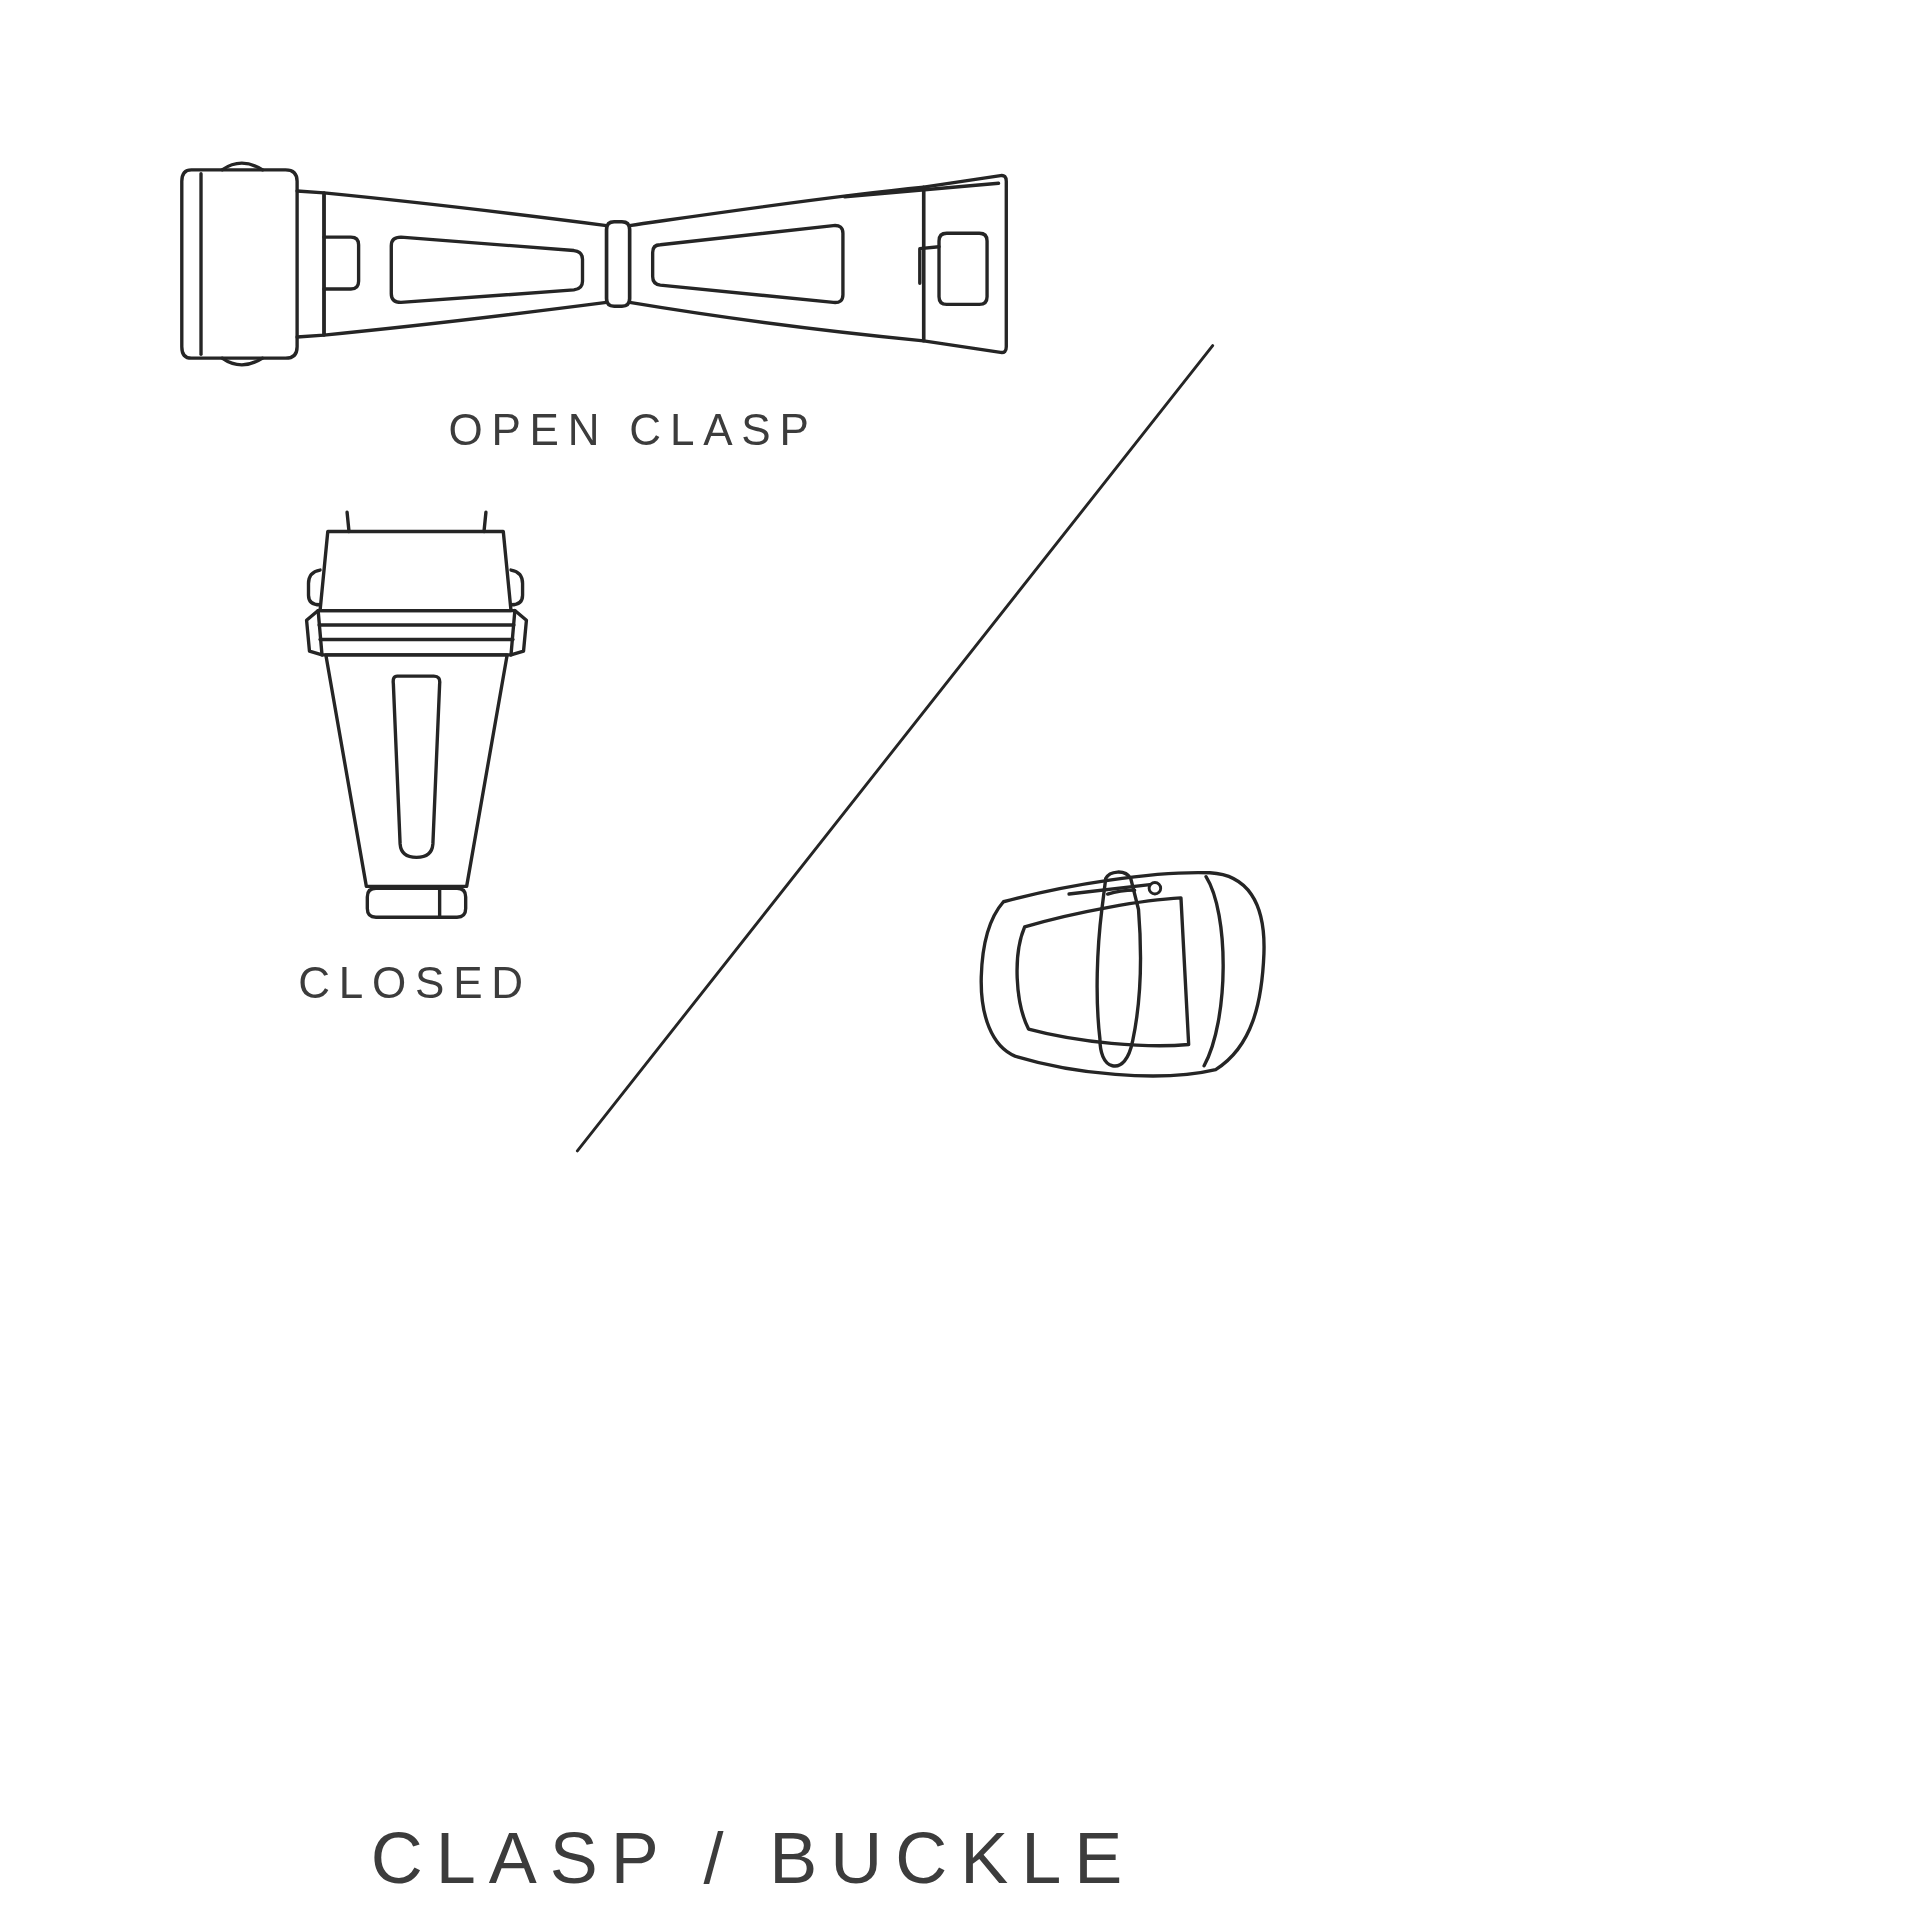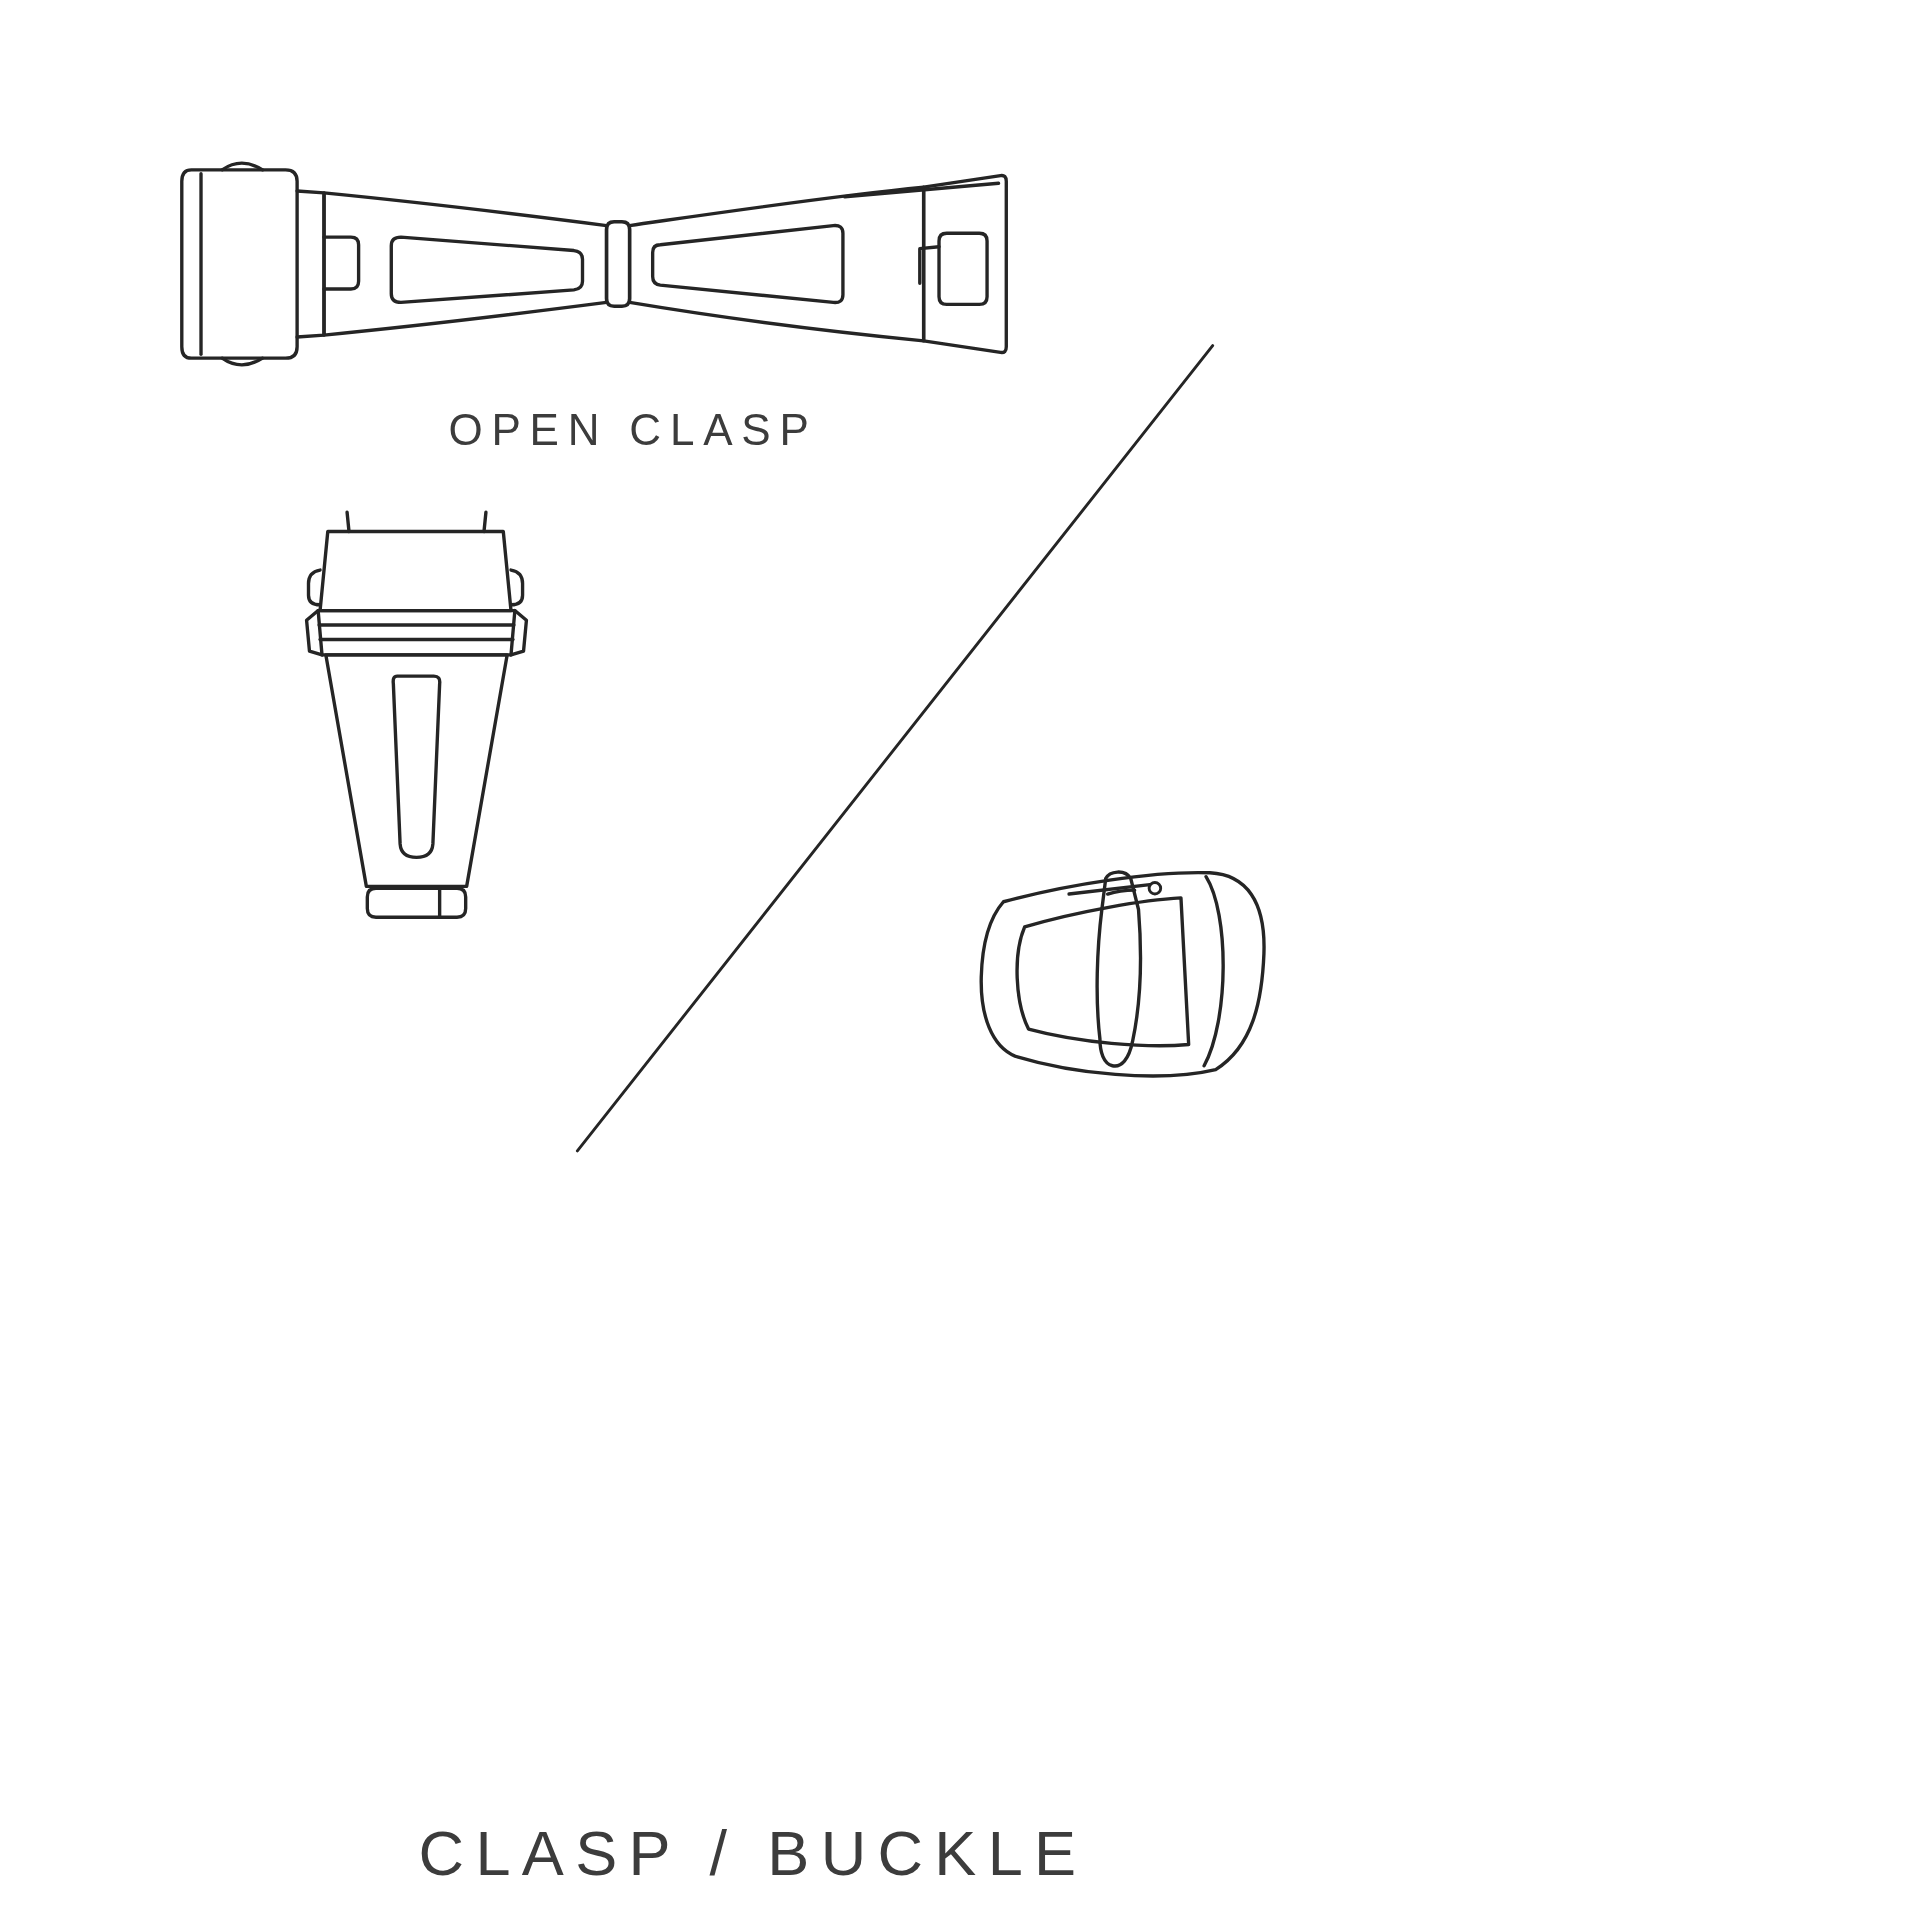--- a/index.html
+++ b/index.html
@@ -35,21 +35,21 @@
     color:var(--text);
     font-size:44px;
     letter-spacing:0.20em;
     text-align:center;
     font-weight:400;
     white-space:nowrap;
   }
   .title{
     position:absolute;
     color:var(--text);
-    font-size:63px;
+    font-size:72px;
     letter-spacing:0.18em;
     text-align:center;
     font-weight:400;
     white-space:nowrap;
   }
 </style>
 </head>
 <body>
 
 <div class="canvas">
@@ -99,20 +99,21 @@
       <path d="M 26 136 H 226"></path>
 
       <path d="M 32 152 L 220 152 L 178 392 L 74 392 Z"></path>
       <path d="M 106 174 L 144 174 Q 151 174 150 182 L 143 348 Q 142 362 126 362 Q 110 362 109 348 L 102 182 Q 101 174 106 174 Z"></path>
 
       <path d="M 84 394 H 168 Q 177 394 177 403 V 415 Q 177 424 168 424 H 84 Q 75 424 75 415 V 403 Q 75 394 84 394 Z"></path>
       <path d="M 150 394 V 424"></path>
     </svg>
   </div>
 
+  <div class="caption" style="left:222px; top:958px; width:386px;">CLOSED</div>
 
   <svg class="lineart" style="position:absolute; left:0; top:0;" width="1931" height="1931" viewBox="0 0 2000 2000">
     <line x1="1256" y1="358" x2="598" y2="1192" style="stroke-width:3"></line>
   </svg>
 
   <div class="fig" style="left:961px; top:840px; width:328px; height:274px;">
     <svg class="lineart" viewBox="0 0 340 284" width="328" height="274">
 
       <path d="M 44 64 C 110 46 200 32 258 34 C 296 36 316 64 314 118 C 312 168 302 214 264 238 C 205 252 115 242 56 224 C 32 214 20 182 21 142 C 22 106 30 80 44 64 Z"></path>
 

